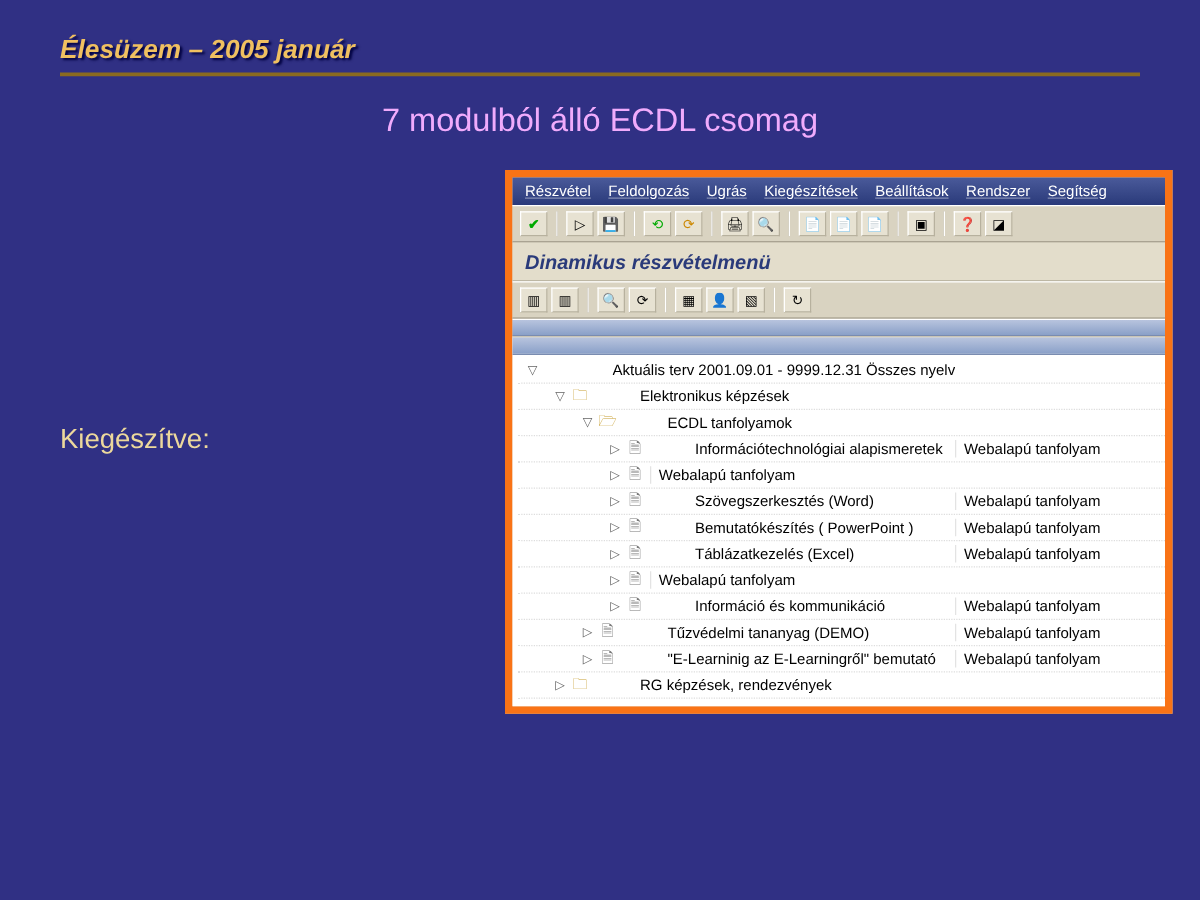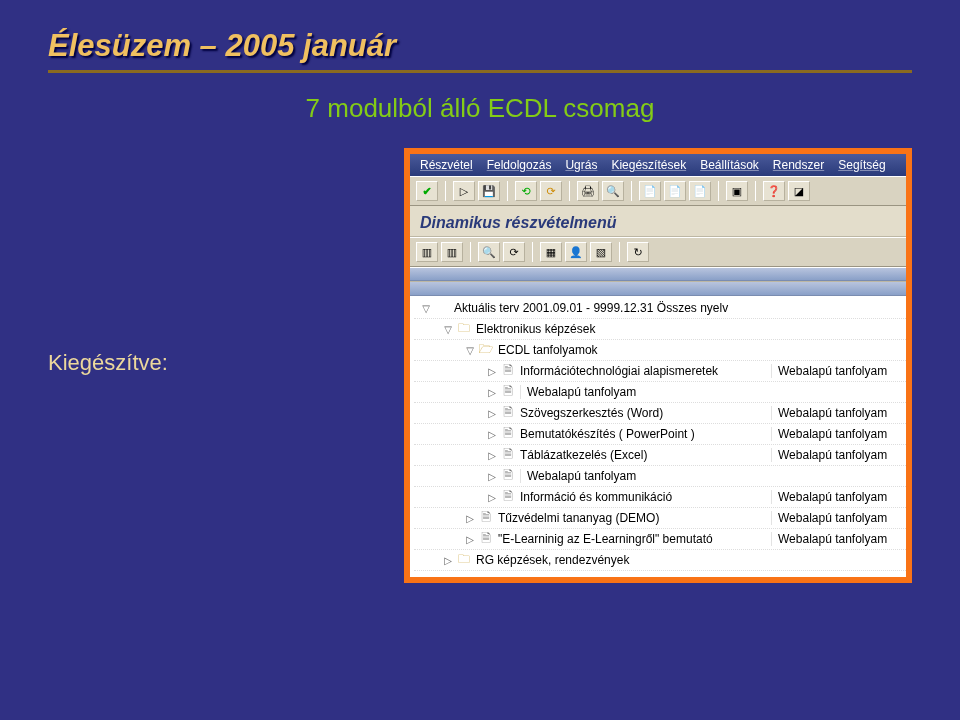--- a/index.html
+++ b/index.html
@@ -7,33 +7,33 @@
   body {
     background: #303084;
     font-family: Arial, sans-serif;
     overflow: hidden;
   }
   .slide {
     padding: 28px 48px 0 48px;
   }
   .title {
     color: #f0c060;
-    font-size: 31px;
+    font-size: 21px;
     font-weight: bold;
     font-style: italic;
     text-shadow: 2px 2px 2px #00003f;
     margin-bottom: 6px;
   }
   .hr {
     height: 3px;
     background: #8a6a20;
     margin-bottom: 20px;
   }
   .subtitle {
-    color: #84cc16;
+    color: #f0abfc;
     font-size: 26px;
     text-align: center;
     margin-bottom: 24px;
   }
   .body-row {
     display: flex;
     gap: 16px;
   }
   .left-col {
     flex: 0 0 340px;
@@ -142,23 +142,23 @@
   .ficon {
     width: 16px; height: 14px;
     display: inline-flex;
     align-items: center;
     justify-content: center;
     margin-right: 4px;
     font-size: 12px;
   }
   .folder { color: #c9a239; }
   .doc { color: #7a7a7a; }
-  .label { flex: 1; white-space: nowrap; overflow: hidden; text-overflow: ellipsis; }
+  .label { flex: 1; white-space: nowrap; overflow: hidden; text-overflow: ellipsis; margin-left: 36px; }
   .col2 {
-    width: 135px;
+    width: 168px;
     border-left: 1px solid #e3e3e3;
     padding-left: 6px;
     white-space: nowrap;
     font-size: 12px;
   }
 </style>
 </head>
 <body>
 
 <div class="slide">

